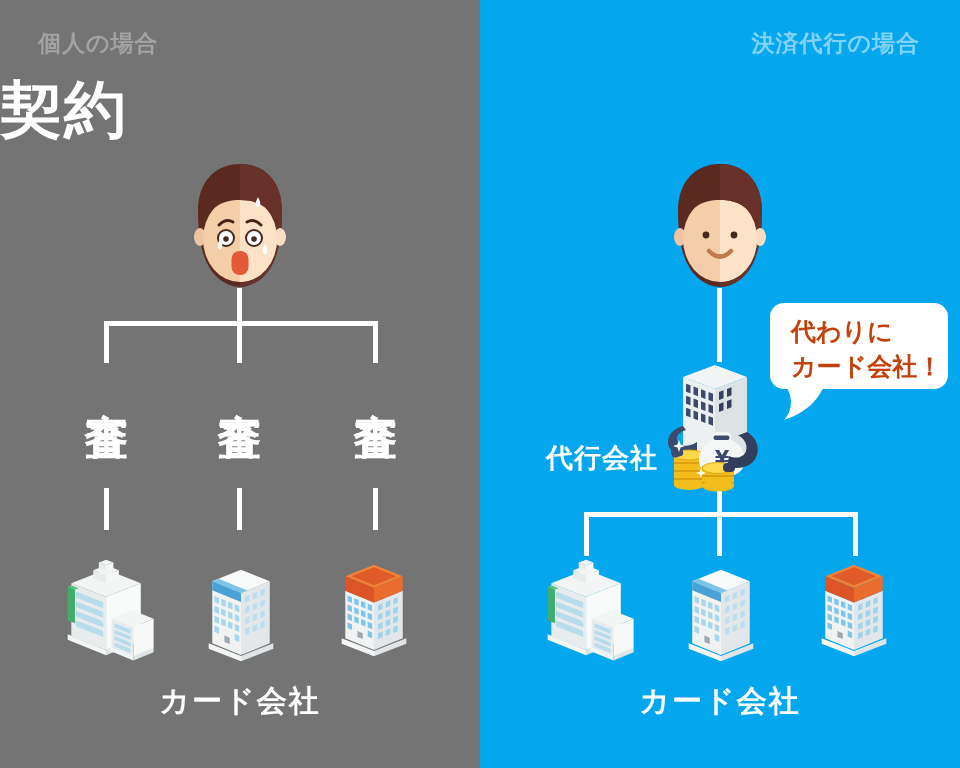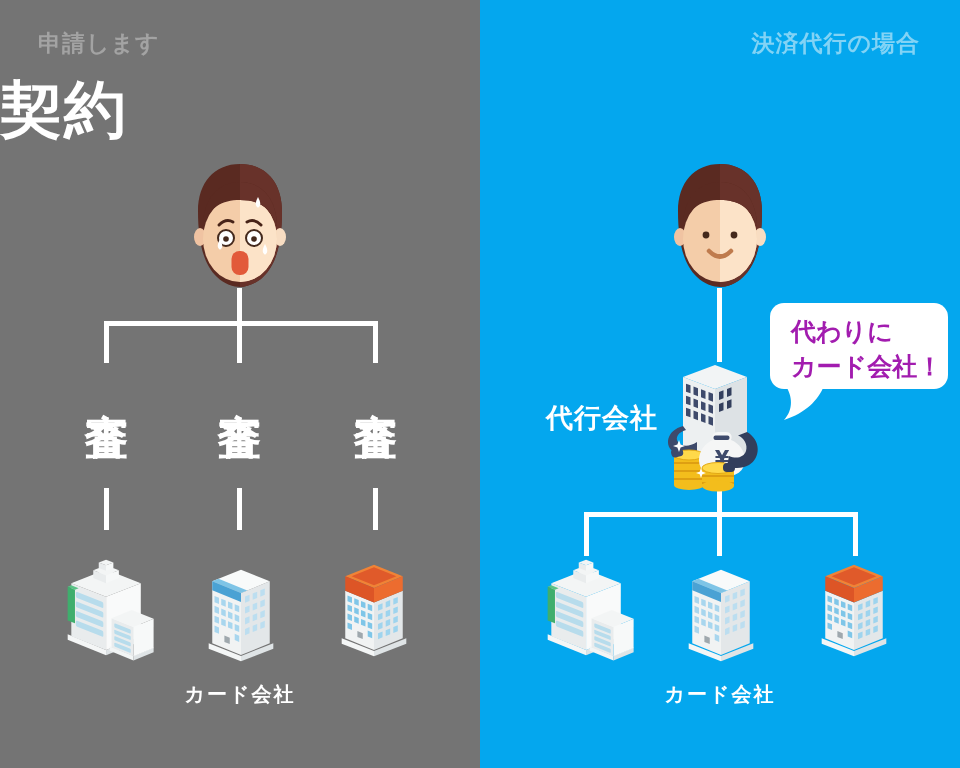--- a/index.html
+++ b/index.html
@@ -9,24 +9,24 @@
   .panel.left{left:0;background:#747474;}
   .panel.right{left:480px;background:#04a7ee;}
   .hdr{position:absolute;top:28px;font-size:23px;font-weight:800;letter-spacing:1px;}
   .hdr.l{left:38px;color:#a3a3a3;}
   .hdr.r{right:40px;color:#82d3f5;text-align:right;}
   .title{position:absolute;left:0;top:68px;width:960px;text-align:left;
          font-size:62px;font-weight:800;color:#ffffff;letter-spacing:2px;}
   .line{position:absolute;background:#ffffff;}
   .tate{writing-mode:vertical-rl;text-orientation:upright;
         position:absolute;color:#ffffff;font-size:44px;font-weight:900;line-height:46px;letter-spacing:4px;}
-  .biglabel{position:absolute;color:#ffffff;font-size:20px;font-weight:800;text-align:center;letter-spacing:2px;}
-  .agencylabel{position:absolute;color:#ffffff;font-size:27px;font-weight:800;text-align:right;letter-spacing:1px;}
+  .biglabel{position:absolute;color:#ffffff;font-size:30px;font-weight:800;text-align:center;letter-spacing:2px;}
+  .agencylabel{position:absolute;color:#ffffff;font-size:27px;font-weight:800;text-align:right;letter-spacing:1px;margin-top:40px;}
   .bubble{position:absolute;left:290px;top:303px;width:178px;height:86px;background:#ffffff;border-radius:14px;}
-  .bubble .txt{position:absolute;left:21px;top:11px;color:#a21caf;font-size:25px;font-weight:800;line-height:35px;white-space:nowrap;}
+  .bubble .txt{position:absolute;left:21px;top:11px;color:#c2410c;font-size:25px;font-weight:800;line-height:35px;white-space:nowrap;}
   .bubble-tail{position:absolute;left:300px;top:386px;}
   svg{display:block;}
   .abs{position:absolute;}
 </style>
 </head>
 <body>
 
 <svg width="0" height="0" style="position:absolute" aria-hidden="true">
 <defs>
   <symbol id="bldg-a" viewBox="0 0 105 122">
@@ -143,21 +143,21 @@
           <rect x="53" y="107.5" width="5" height="6.5"></rect>
           <rect x="61.5" y="107.5" width="5" height="6.5"></rect>
     </g>
   </symbol>
 </defs>
 </svg>
 
 <div class="stage">
 
   <div class="panel left">
-    <div class="hdr l">申請します</div>
+    <div class="hdr l">個人の場合</div>
 
     <div class="line" style="left:237px;top:288px;width:5px;height:36px;"></div>
     <div class="line" style="left:104px;top:321px;width:274px;height:5px;"></div>
     <div class="line" style="left:104px;top:321px;width:5px;height:42px;"></div>
     <div class="line" style="left:237px;top:321px;width:5px;height:42px;"></div>
     <div class="line" style="left:373px;top:321px;width:5px;height:42px;"></div>
     <div class="line" style="left:104px;top:488px;width:5px;height:42px;"></div>
     <div class="line" style="left:237px;top:488px;width:5px;height:42px;"></div>
     <div class="line" style="left:373px;top:488px;width:5px;height:42px;"></div>
 

